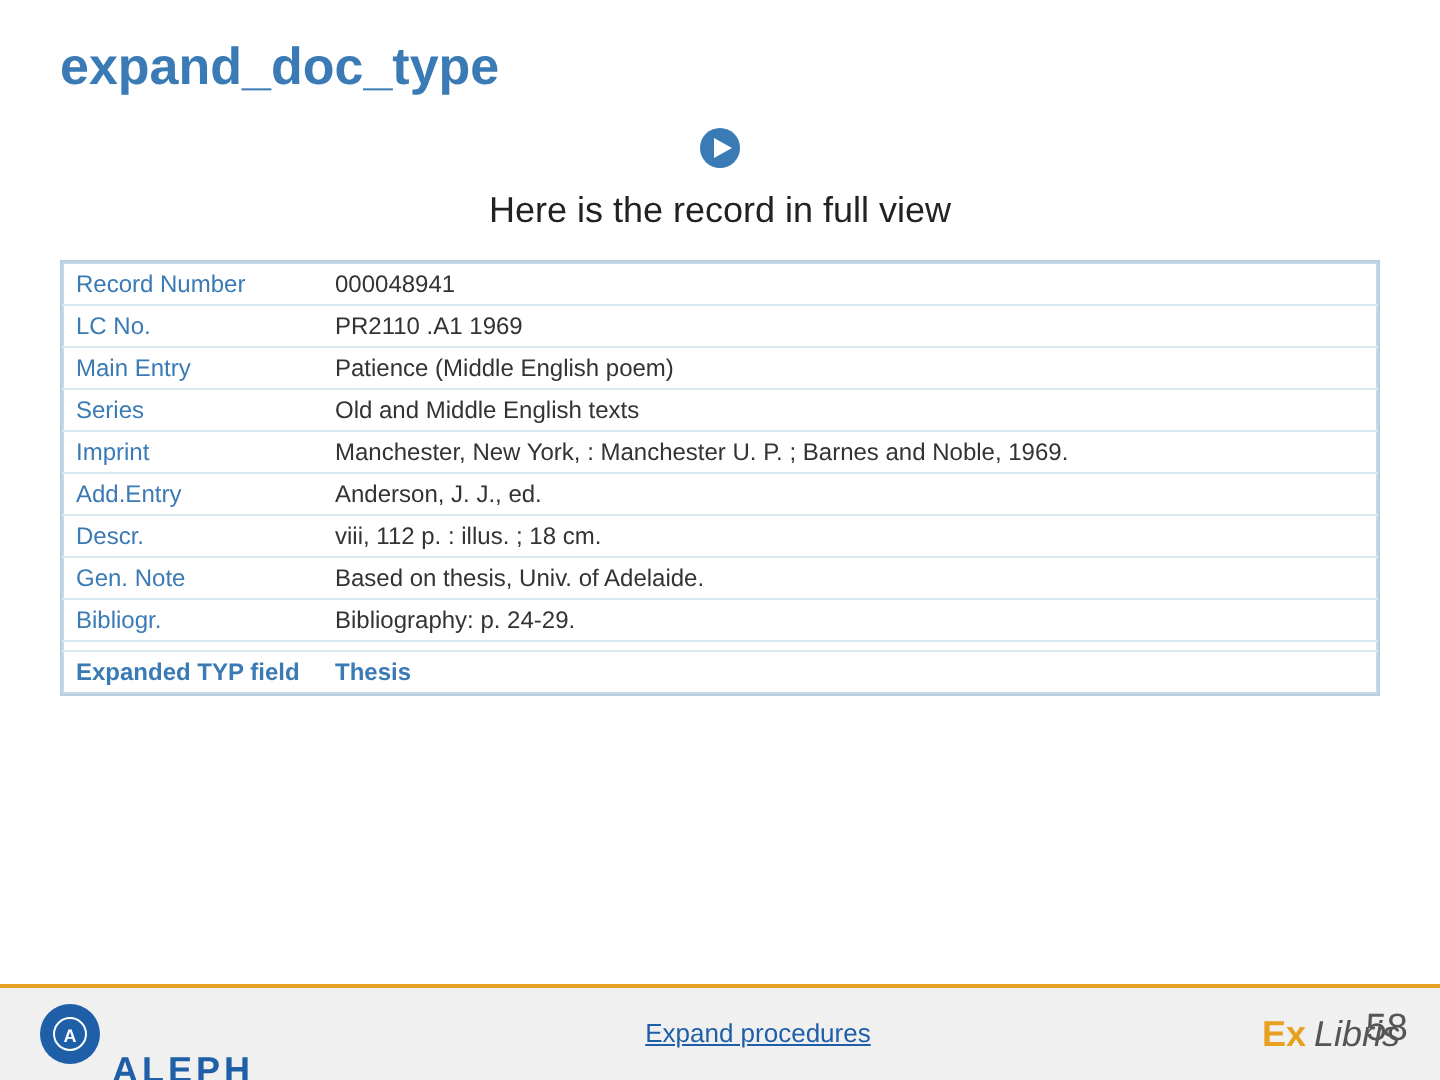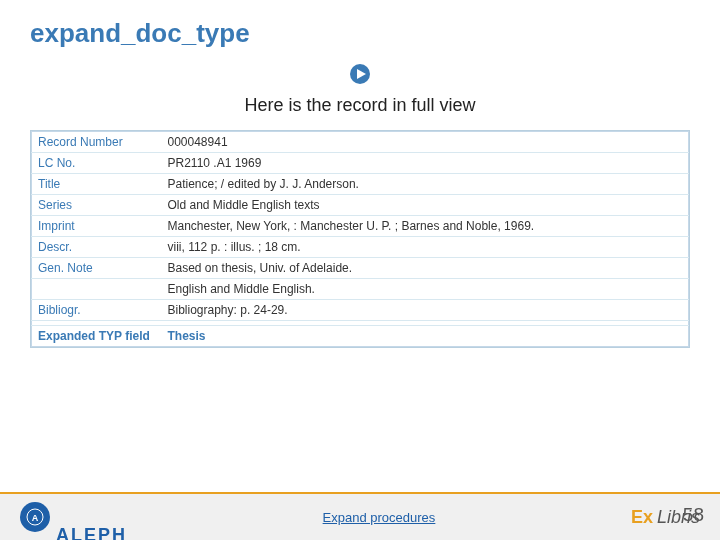--- a/index.html
+++ b/index.html
@@ -186,42 +186,42 @@
       <tbody id="table-body">
           <tr>
         <td class="">Record Number</td>
         <td class="">000048941</td>
       </tr>
           <tr>
         <td class="">LC No.</td>
         <td class="">PR2110 .A1 1969</td>
       </tr>
           <tr>
-        <td class="">Title</td>
-        <td class="">Patience; / edited by J. J. Anderson.</td>
+        <td class="">Main Entry</td>
+        <td class="">Patience (Middle English poem)</td>
       </tr>
           <tr>
         <td class="">Series</td>
         <td class="">Old and Middle English texts</td>
       </tr>
           <tr>
         <td class="">Imprint</td>
         <td class="">Manchester, New York, : Manchester U. P. ; Barnes and Noble, 1969.</td>
       </tr>
           <tr>
+        <td class="">Add.Entry</td>
+        <td class="">Anderson, J. J., ed.</td>
+      </tr>
+          <tr>
         <td class="">Descr.</td>
         <td class="">viii, 112 p. :  illus. ;  18 cm.</td>
       </tr>
           <tr>
         <td class="">Gen. Note</td>
         <td class="">Based on thesis, Univ. of Adelaide.</td>
-      </tr>
-          <tr>
-        <td class=""></td>
-        <td class="">English and Middle English.</td>
       </tr>
           <tr>
         <td class="">Bibliogr.</td>
         <td class="">Bibliography: p. 24-29.</td>
       </tr>
           <tr>
             <td colspan="2" style="padding:2px;"></td>
           </tr>
           <tr>
         <td class="expanded-typ">Expanded TYP field</td>

